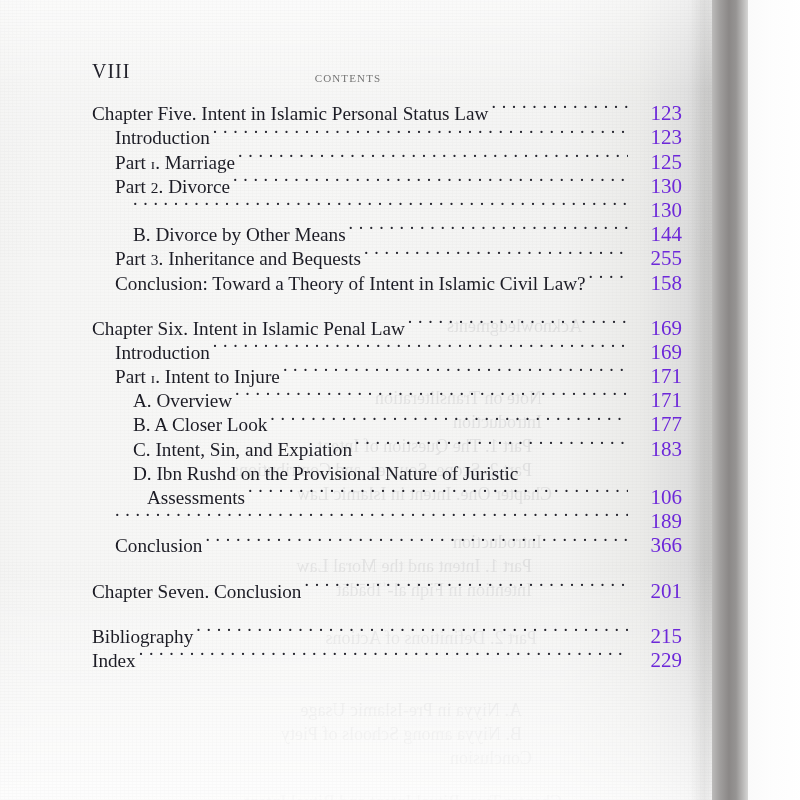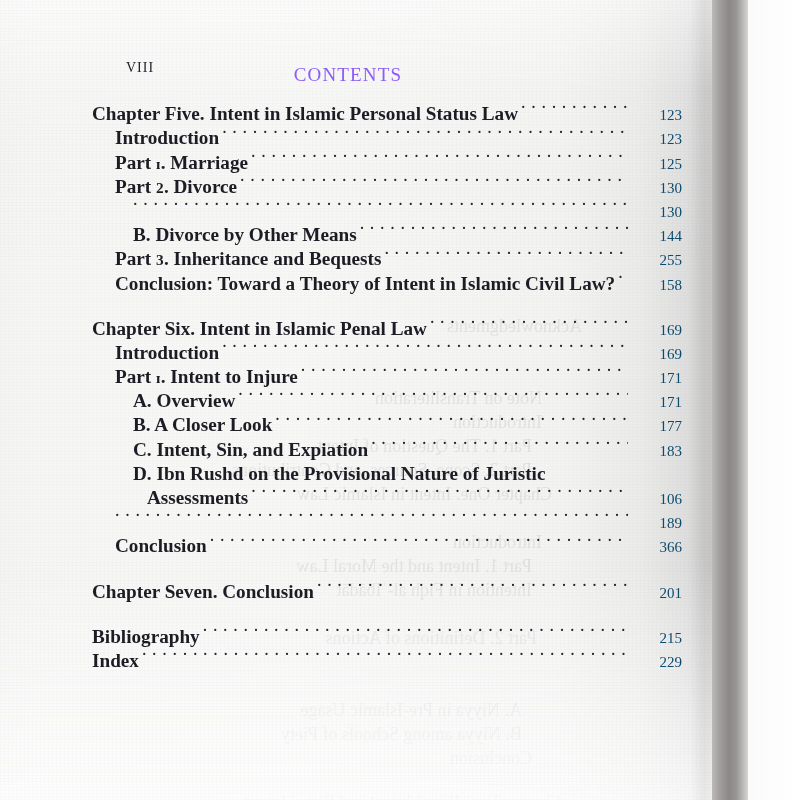--- a/index.html
+++ b/index.html
@@ -120,36 +120,35 @@
     left: 0;
     top: 60px;
     width: 590px;
     height: 18px;
   }
 
   .folio {
     position: absolute;
     left: 0;
     top: 0;
-    font-size: 14px;
+    font-size: 20px;
     letter-spacing: 1.0px;
     color: #23232c;
     font-variant: small-caps;
-    margin-left: 34px;
   }
 
   .head-title {
     position: absolute;
     left: 0;
-    top: 4px;
+    top: 12px;
     width: 512px;
     text-align: center;
-    font-size: 19px;
+    font-size: 11px;
     letter-spacing: 1.15px;
-    color: #8b5cf6;
+    color: #737373;
   }
 
   
   .entries {
     position: absolute;
     left: 0;
     top: 96px;
     width: 590px;
   }
 
@@ -167,21 +166,20 @@
   .entry.gap-before { margin-top: 21px; }
 
   .entry.lvl0 { padding-left: 0px; }
   .entry.lvl1 { padding-left: 23px; }
   .entry.lvl2 { padding-left: 41px; }
   .entry.lvl2b { padding-left: 55px; justify-content: center; }
 
   .entry-label {
     flex: 0 0 auto;
     padding-right: 3px;
-    font-weight: bold;
   }
 
   .entry-label .it {
     font-style: italic;
   }
 
   
   .osn {
     font-size: 0.80em;
     letter-spacing: 0.2px;
@@ -204,22 +202,22 @@
     color: #26262f;
     white-space: nowrap;
   }
 
   .entry.no-leader .leader::before { content: ""; }
 
   .entry-page {
     flex: 0 0 auto;
     width: 46px;
     text-align: right;
-    font-size: 15px;
-    color: #0c4a6e;
+    font-size: 21px;
+    color: #6d28d9;
     padding-left: 8px;
     font-family: Liberation Serif, serif;
   }
 
   .entry.no-page .entry-page { visibility: hidden; }
 
   
   .showthrough {
     position: absolute;
     left: 92px;

